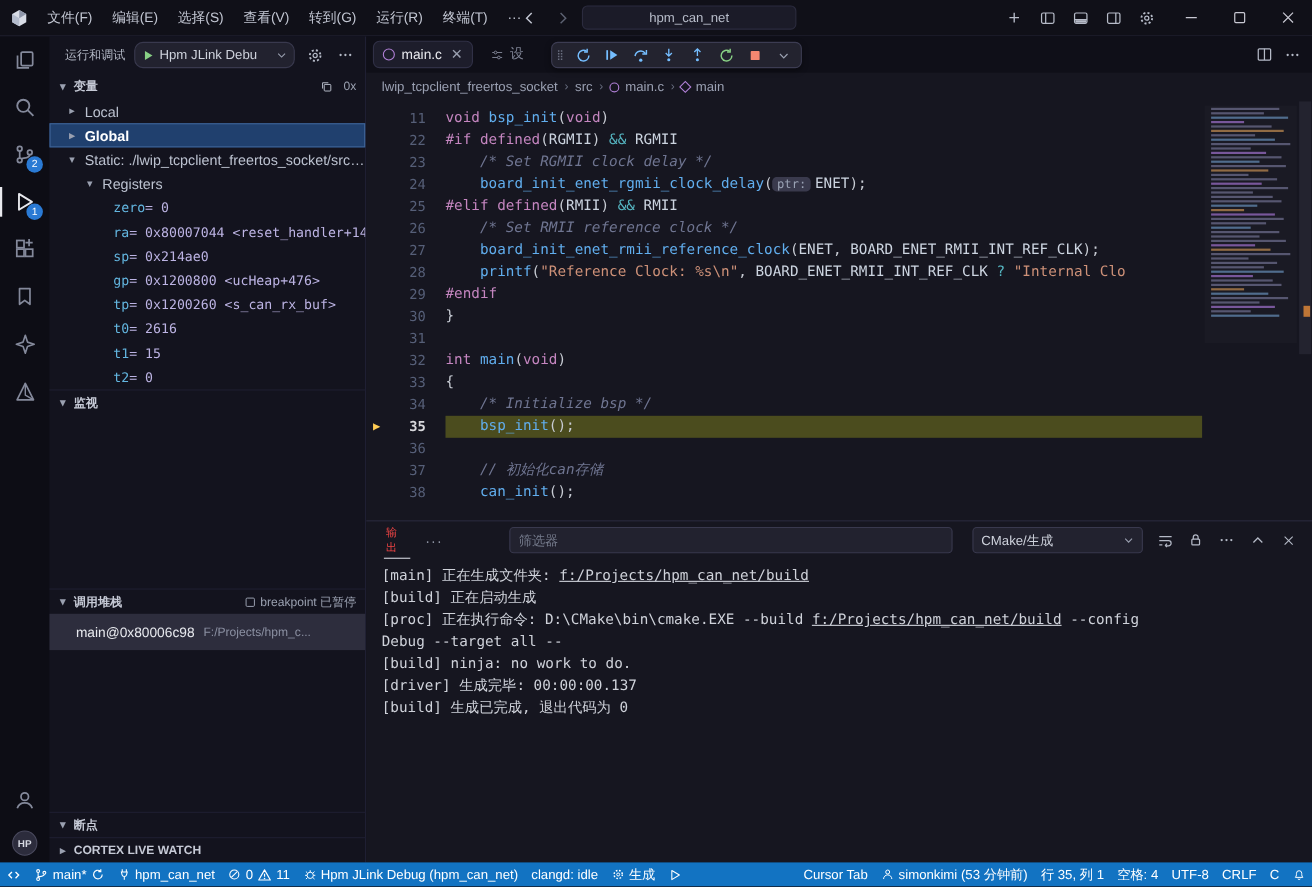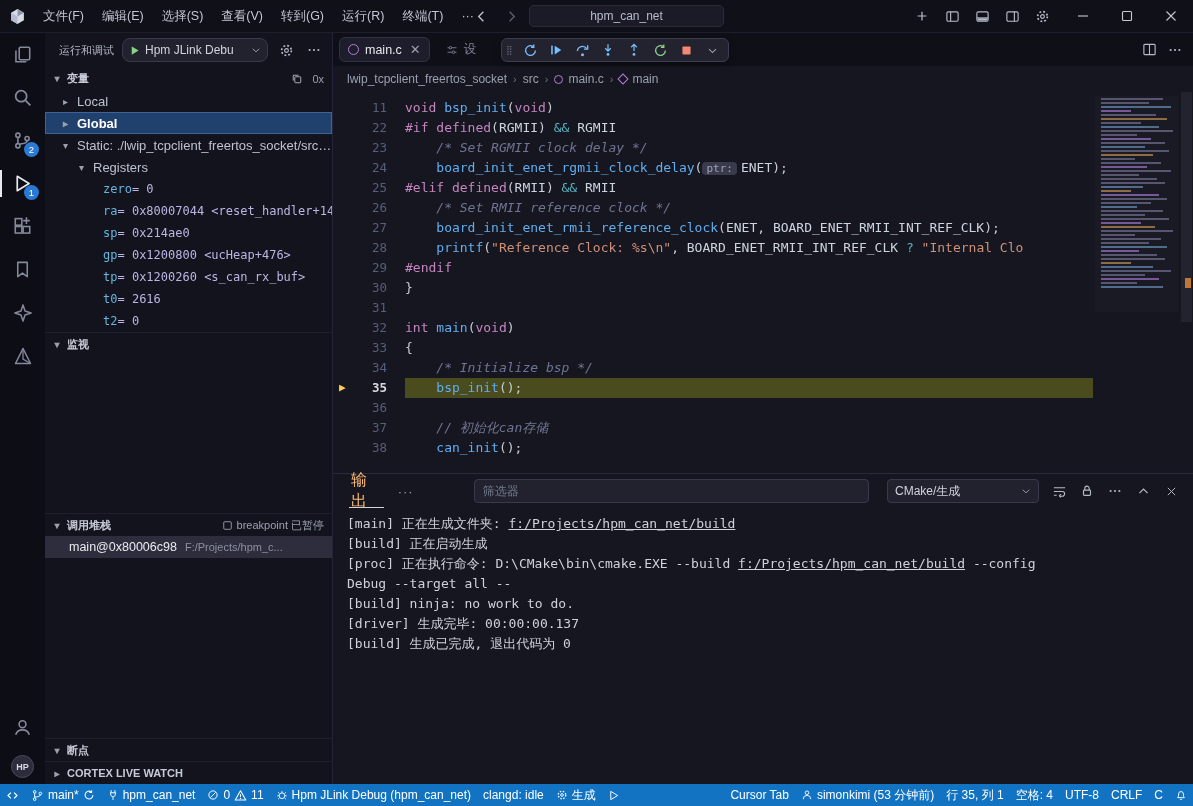--- a/index.html
+++ b/index.html
@@ -44,21 +44,21 @@
   .sec-actions { margin-left:auto; display:flex; align-items:center; gap:8px; font-weight:normal; color:#9aa0b0; font-size:11px; }
   .tree { flex:none; }
   .tree-row { height:22px; display:flex; align-items:center; padding-left:18px; font-size:13px; color:#bcc2d0; white-space:nowrap; overflow:hidden; }
   .tree-row .chev { color:#9aa0b0; font-size:10px; width:14px; flex:none; }
   .tree-row.sel { background:#20406e; color:#ffffff; font-weight:bold; outline:1px solid #3e6396; outline-offset:-1px; }
   .tree-row.lvl2 { padding-left:34px; }
   .reg-row { padding-left:58px; font-family:"DejaVu Sans Mono",monospace; font-size:12px; }
   .reg-name { color:#63b6e0; }
   .reg-val { color:#bdb4e4; }
   .watch-space { height:158px; flex:none; }
-  .frame-row { height:22px; background:#2d2d3d; display:flex; align-items:center; padding-left:24px; gap:8px; white-space:nowrap; overflow:hidden; flex:none; }
+  .frame-row { height:33px; background:#2d2d3d; display:flex; align-items:center; padding-left:24px; gap:8px; white-space:nowrap; overflow:hidden; flex:none; }
   .frame-name { color:#e8eaef; font-size:12.5px; }
   .frame-path { color:#8b90a2; font-size:11px; }
   .cs-fill { flex:1; }
   .cs-status { margin-left:auto; display:flex; align-items:center; gap:4px; font-weight:normal; color:#9aa0b0; font-size:11px; }
 
   
   .main { flex:1; display:flex; flex-direction:column; min-width:0; background:#161620; }
   .tabbar { height:33px; background:#0f0f18; display:flex; align-items:center; position:relative; flex:none; }
   .tab { height:25px; margin:4px 2px 4px 6px; padding:0 8px; display:flex; align-items:center; gap:6px; border-radius:6px; font-size:12.5px; }
   .tab.active { background:#1d1d2b; border:1px solid #303046; color:#e9eaef; }
@@ -97,21 +97,21 @@
 
   .minimap { position:absolute; top:4px; right:14px; width:84px; height:216px; background:rgba(255,255,255,0.02); overflow:hidden; }
   .mm-bar { height:2px; margin:2px 4px 0 6px; background:#62627e; opacity:.85; }
   .v-scroll { position:absolute; top:0; right:0; width:14px; height:100%; }
   .v-thumb { position:absolute; top:0; right:1px; width:11px; height:230px; background:rgba(130,130,160,0.12); }
   .warn-mark { position:absolute; top:186px; right:2px; width:6px; height:10px; background:#bf7636; }
 
   
   .panel { height:311px; border-top:1px solid #2a2a3e; display:flex; flex-direction:column; flex:none; background:#161620; }
   .panel-header { height:34px; display:flex; align-items:center; padding:0 10px 0 16px; gap:8px; flex:none; }
-  .pn-tab { height:33px; display:flex; align-items:center; font-size:16px; color:#fdba74; border-bottom:1px solid #d2d4dc; padding:0 2px; }
+  .pn-tab { height:33px; display:flex; align-items:center; font-size:10px; color:#ef4444; border-bottom:1px solid #d2d4dc; padding:0 2px; }
   .pn-more { color:#9aa0b0; padding:0 6px; letter-spacing:1px; }
   .pn-filter { width:412px; height:24px; margin-left:46px; background:#22222f; border:1px solid #39394e; border-radius:4px; color:#cfd3dd; font-size:12px; padding:0 8px; outline:none; font-family:"Liberation Sans",sans-serif; }
   .pn-filter::placeholder { color:#767c8d; }
   .pn-dd { width:158px; height:24px; margin-left:10px; background:#22222f; border:1px solid #39394e; border-radius:4px; display:flex; align-items:center; padding:0 7px; font-size:12px; color:#cfd3dd; }
   .pn-dd span { flex:1; }
   .pn-icons { margin-left:auto; display:flex; align-items:center; gap:4px; }
   .pn-ic { width:24px; height:22px; display:flex; align-items:center; justify-content:center; color:#b5bac7; }
   .output { flex:1; overflow:hidden; padding:6px 14px; font-family:"DejaVu Sans Mono",monospace; font-size:13px; line-height:20px; color:#cfd2da; white-space:pre-wrap; }
   .out-link { text-decoration:underline; color:#cfd2da; }
 
@@ -347,20 +347,24 @@
               <span class="reg-name">gp</span>
               <span class="reg-val"> = 0x1200800 &lt;ucHeap+476&gt;</span>
             </div>
             <div class="tree-row reg-row">
               <span class="reg-name">tp</span>
               <span class="reg-val"> = 0x1200260 &lt;s_can_rx_buf&gt;</span>
             </div>
             <div class="tree-row reg-row">
               <span class="reg-name">t0</span>
               <span class="reg-val"> = 2616</span>
+            </div>
+            <div class="tree-row reg-row">
+              <span class="reg-name">t1</span>
+              <span class="reg-val"> = 15</span>
             </div>
             <div class="tree-row reg-row">
               <span class="reg-name">t2</span>
               <span class="reg-val"> = 0</span>
             </div>
           </div>
       </div>
 
       <div class="sec-h">
         <span class="chev">▾</span>

